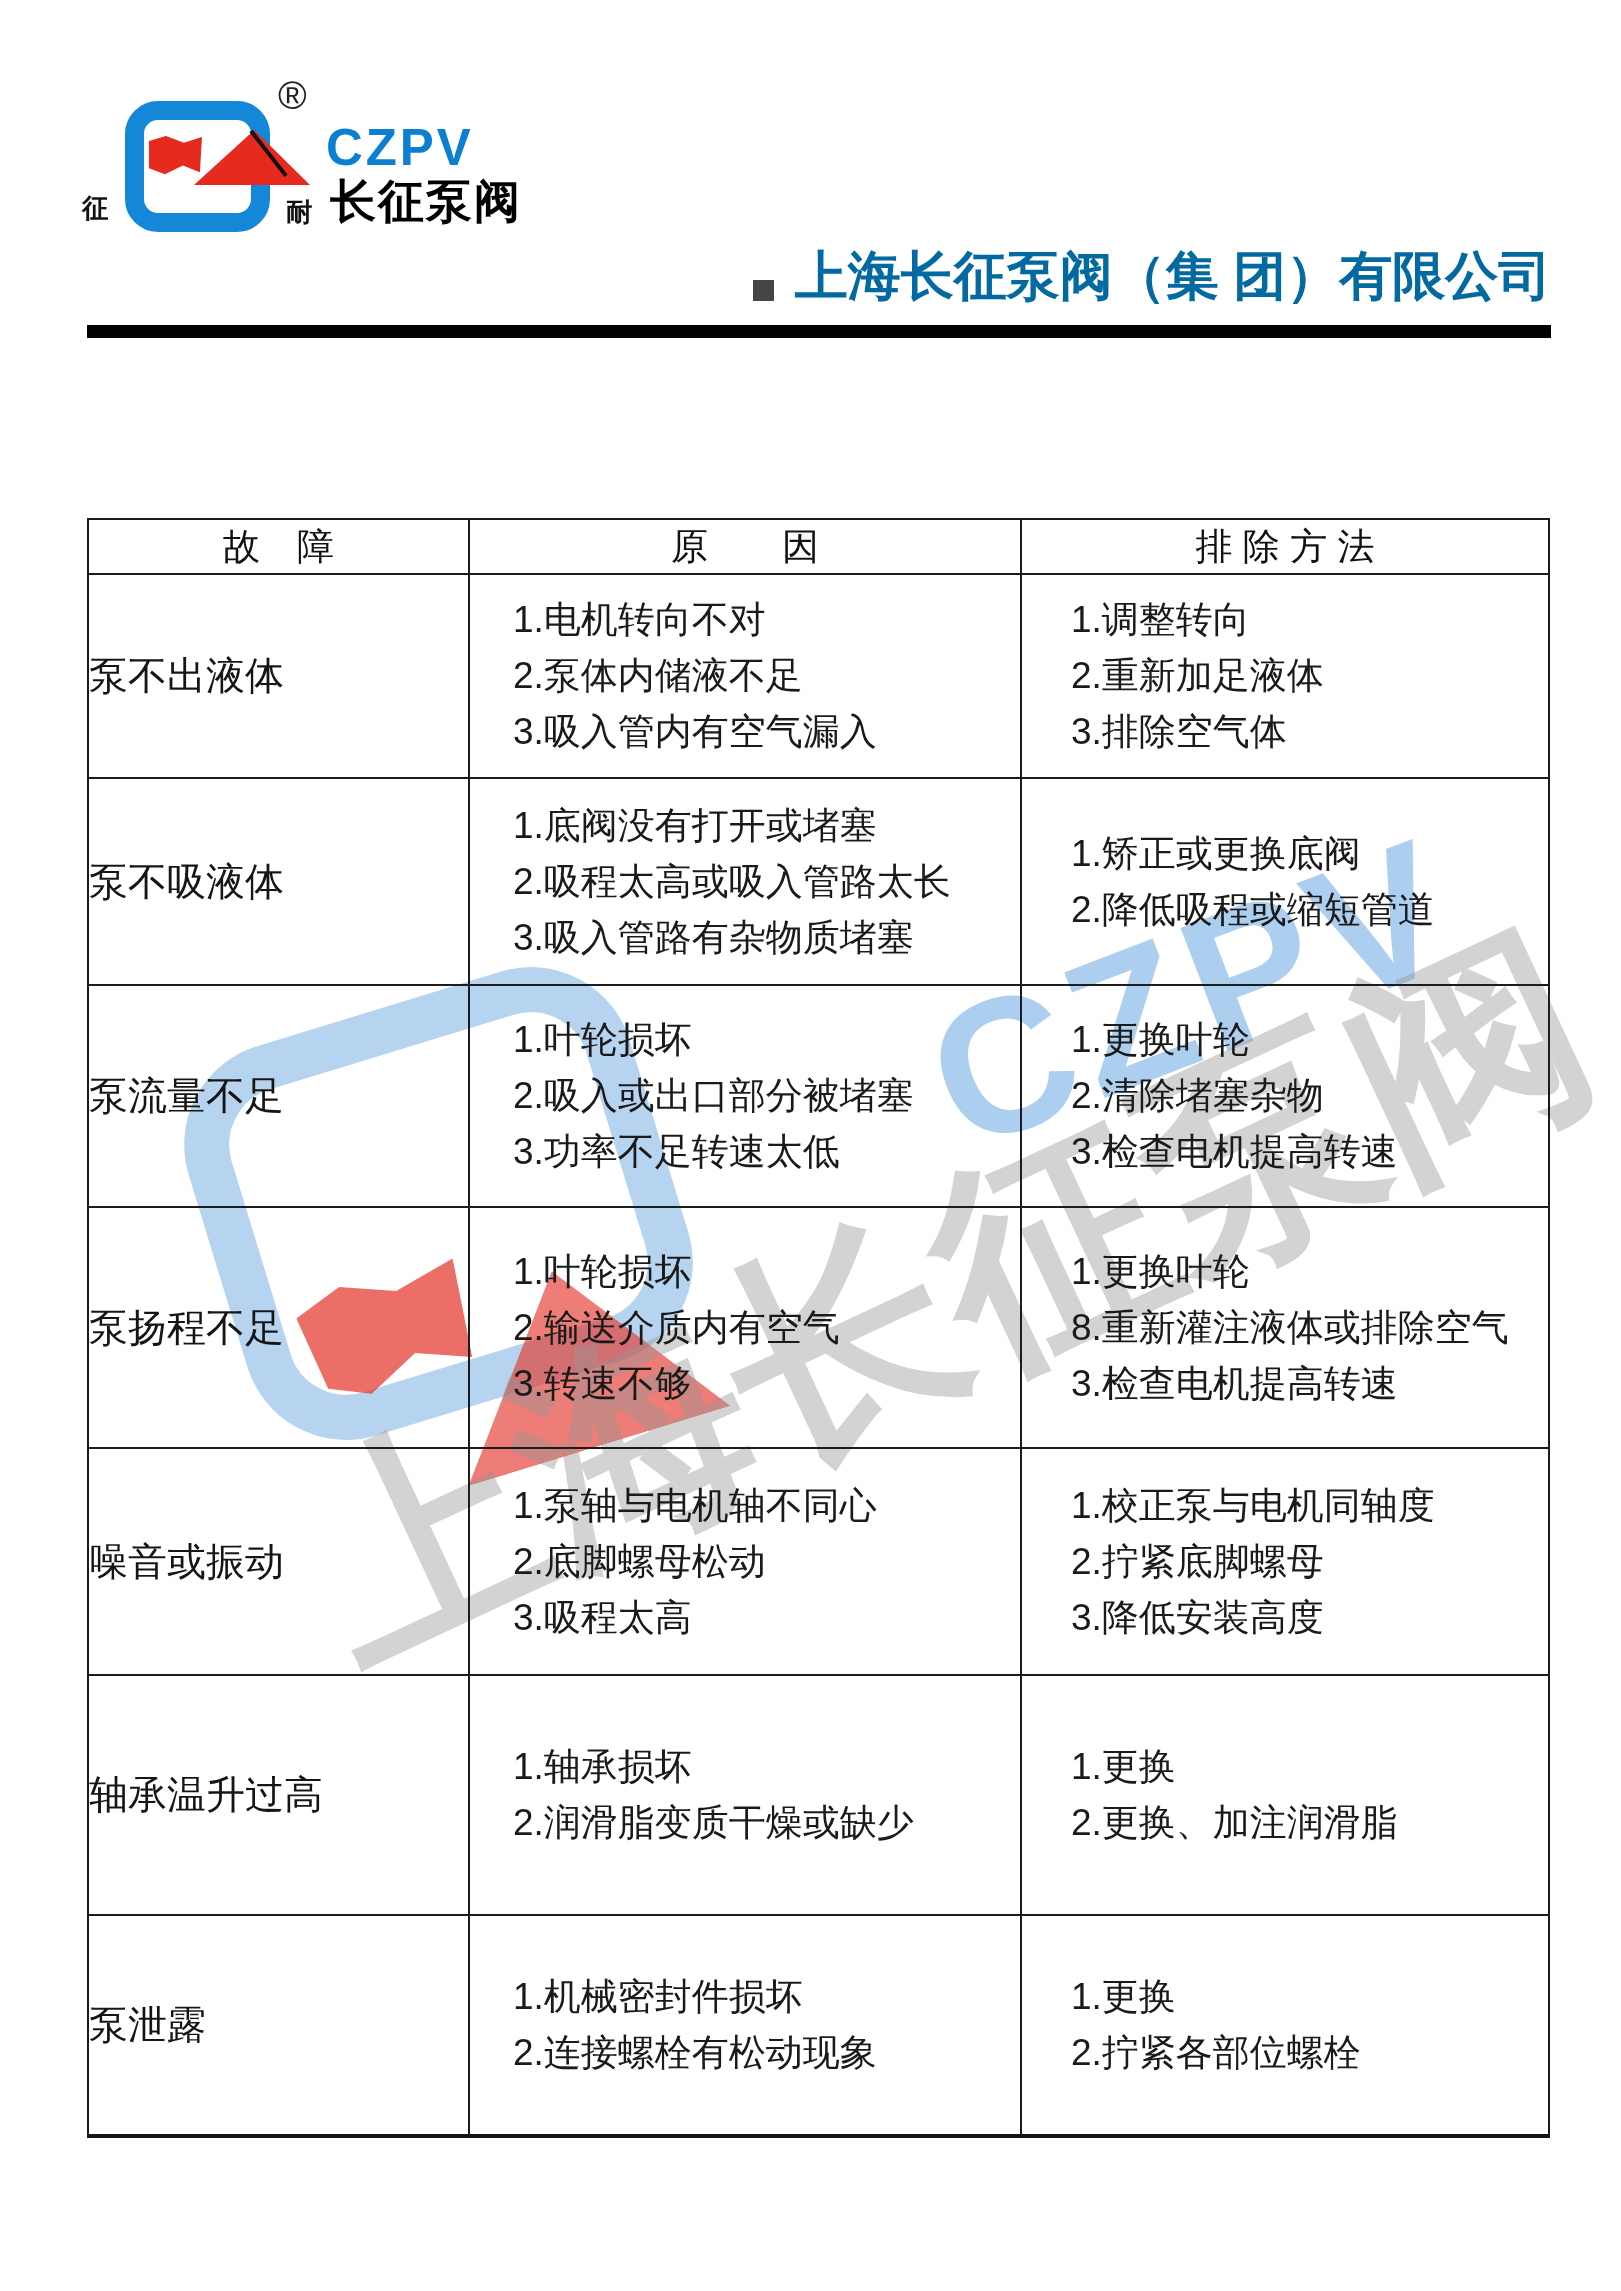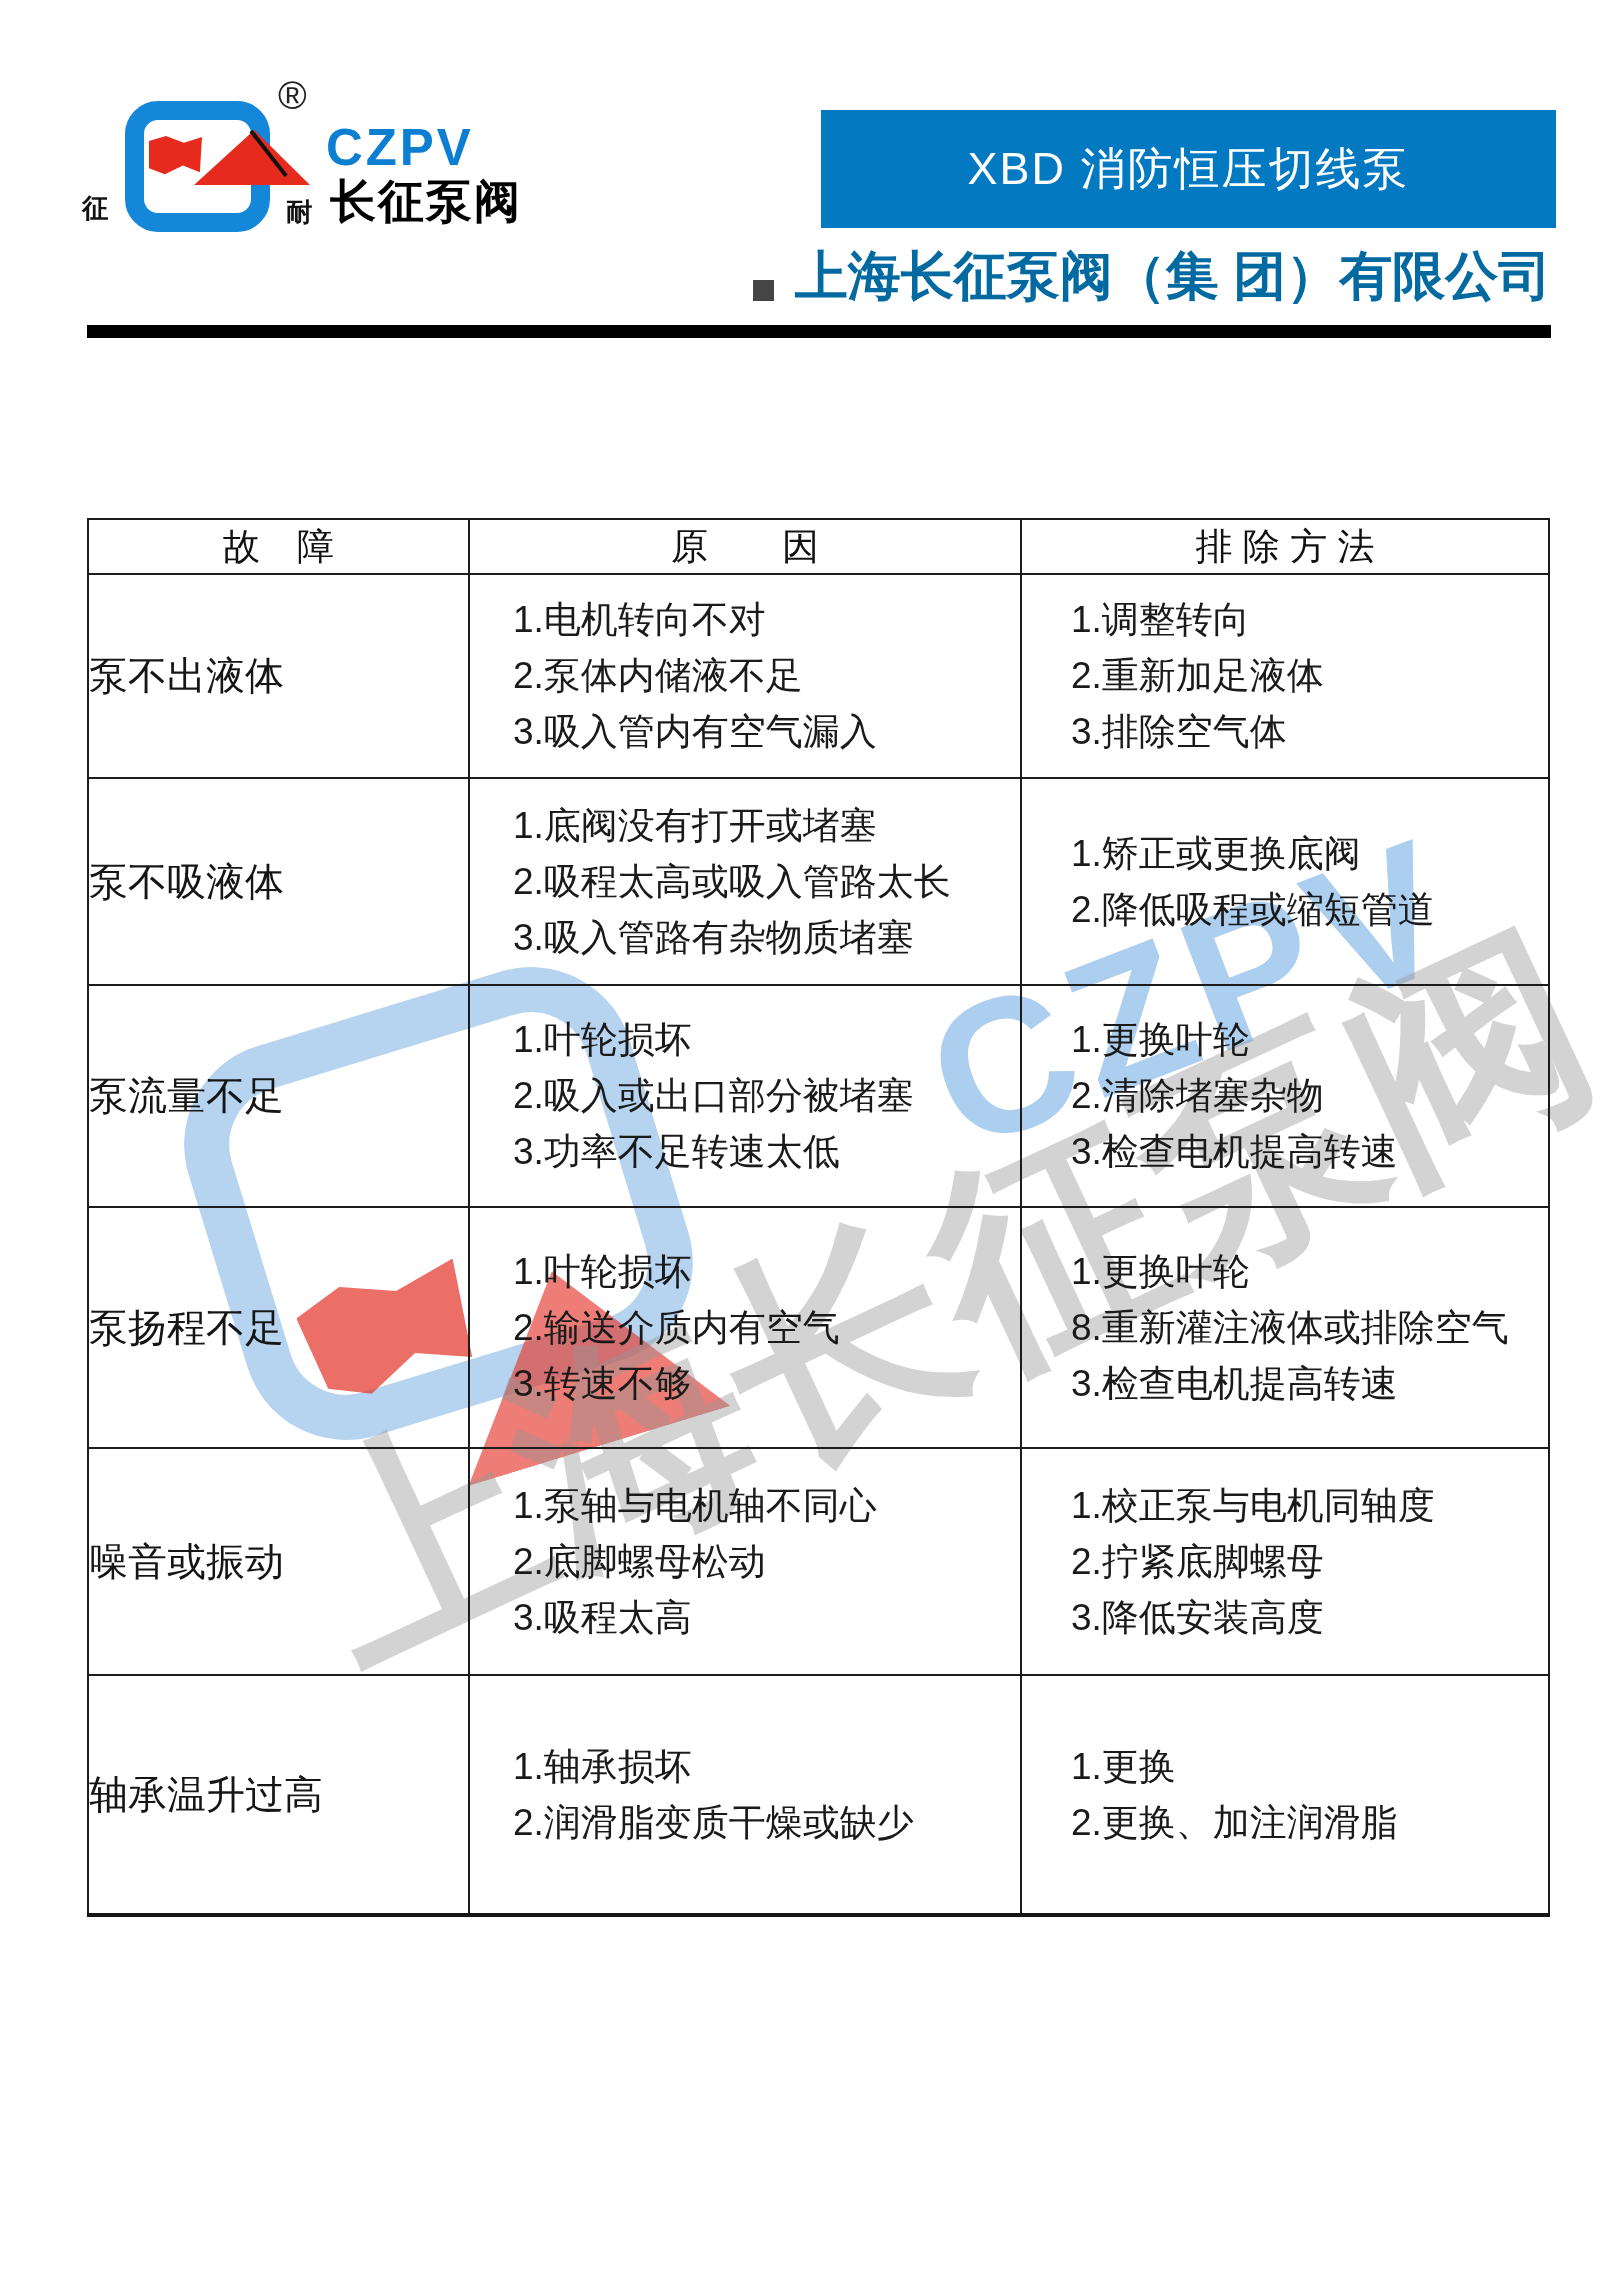--- a/index.html
+++ b/index.html
@@ -98,21 +98,20 @@
     <div class="logo-mark accent-logo" style="border-color: rgb(20, 135, 216);"></div>
     <div class="logo-flag"></div>
     <div class="logo-tri"></div>
     <div class="logo-tri-line"></div>
     <div class="logo-reg">®</div>
     <div class="logo-seal-left">征</div>
     <div class="logo-seal-right">耐</div>
     <div class="logo-acronym">CZPV</div>
     <div class="logo-brand">长征泵阀</div>
 
-    <div class="top-banner accent-bg" style="background: rgb(3, 121, 194);">XBD 消防恒压切线泵</div>
     <div class="company-bullet"></div>
     <div class="company-name">上海长征泵阀（集 团）有限公司</div>
     <div class="top-rule"></div>
 
 
     <table class="fault-table">
       <colgroup>
         <col style="width:381px">
           <col style="width:552px">
           <col style="width:528px">
@@ -193,18 +192,29 @@
             <td class="fault">轴承温升过高</td>
             <td class="list">
               <div class="line">1.轴承损坏</div>
               <div class="line">2.润滑脂变质干燥或缺少</div>
             </td>
             <td class="list remedy">
               <div class="line">1.更换</div>
               <div class="line">2.更换、加注润滑脂</div>
             </td>
           </tr>
+          <tr>
+            <td class="fault">泵泄露</td>
+            <td class="list">
+              <div class="line">1.机械密封件损坏</div>
+              <div class="line">2.连接螺栓有松动现象</div>
+            </td>
+            <td class="list remedy">
+              <div class="line">1.更换</div>
+              <div class="line">2.拧紧各部位螺栓</div>
+            </td>
+          </tr>
         </tbody>
     </table>
 
   </div>
 </div>
 
 
 </body></html>

